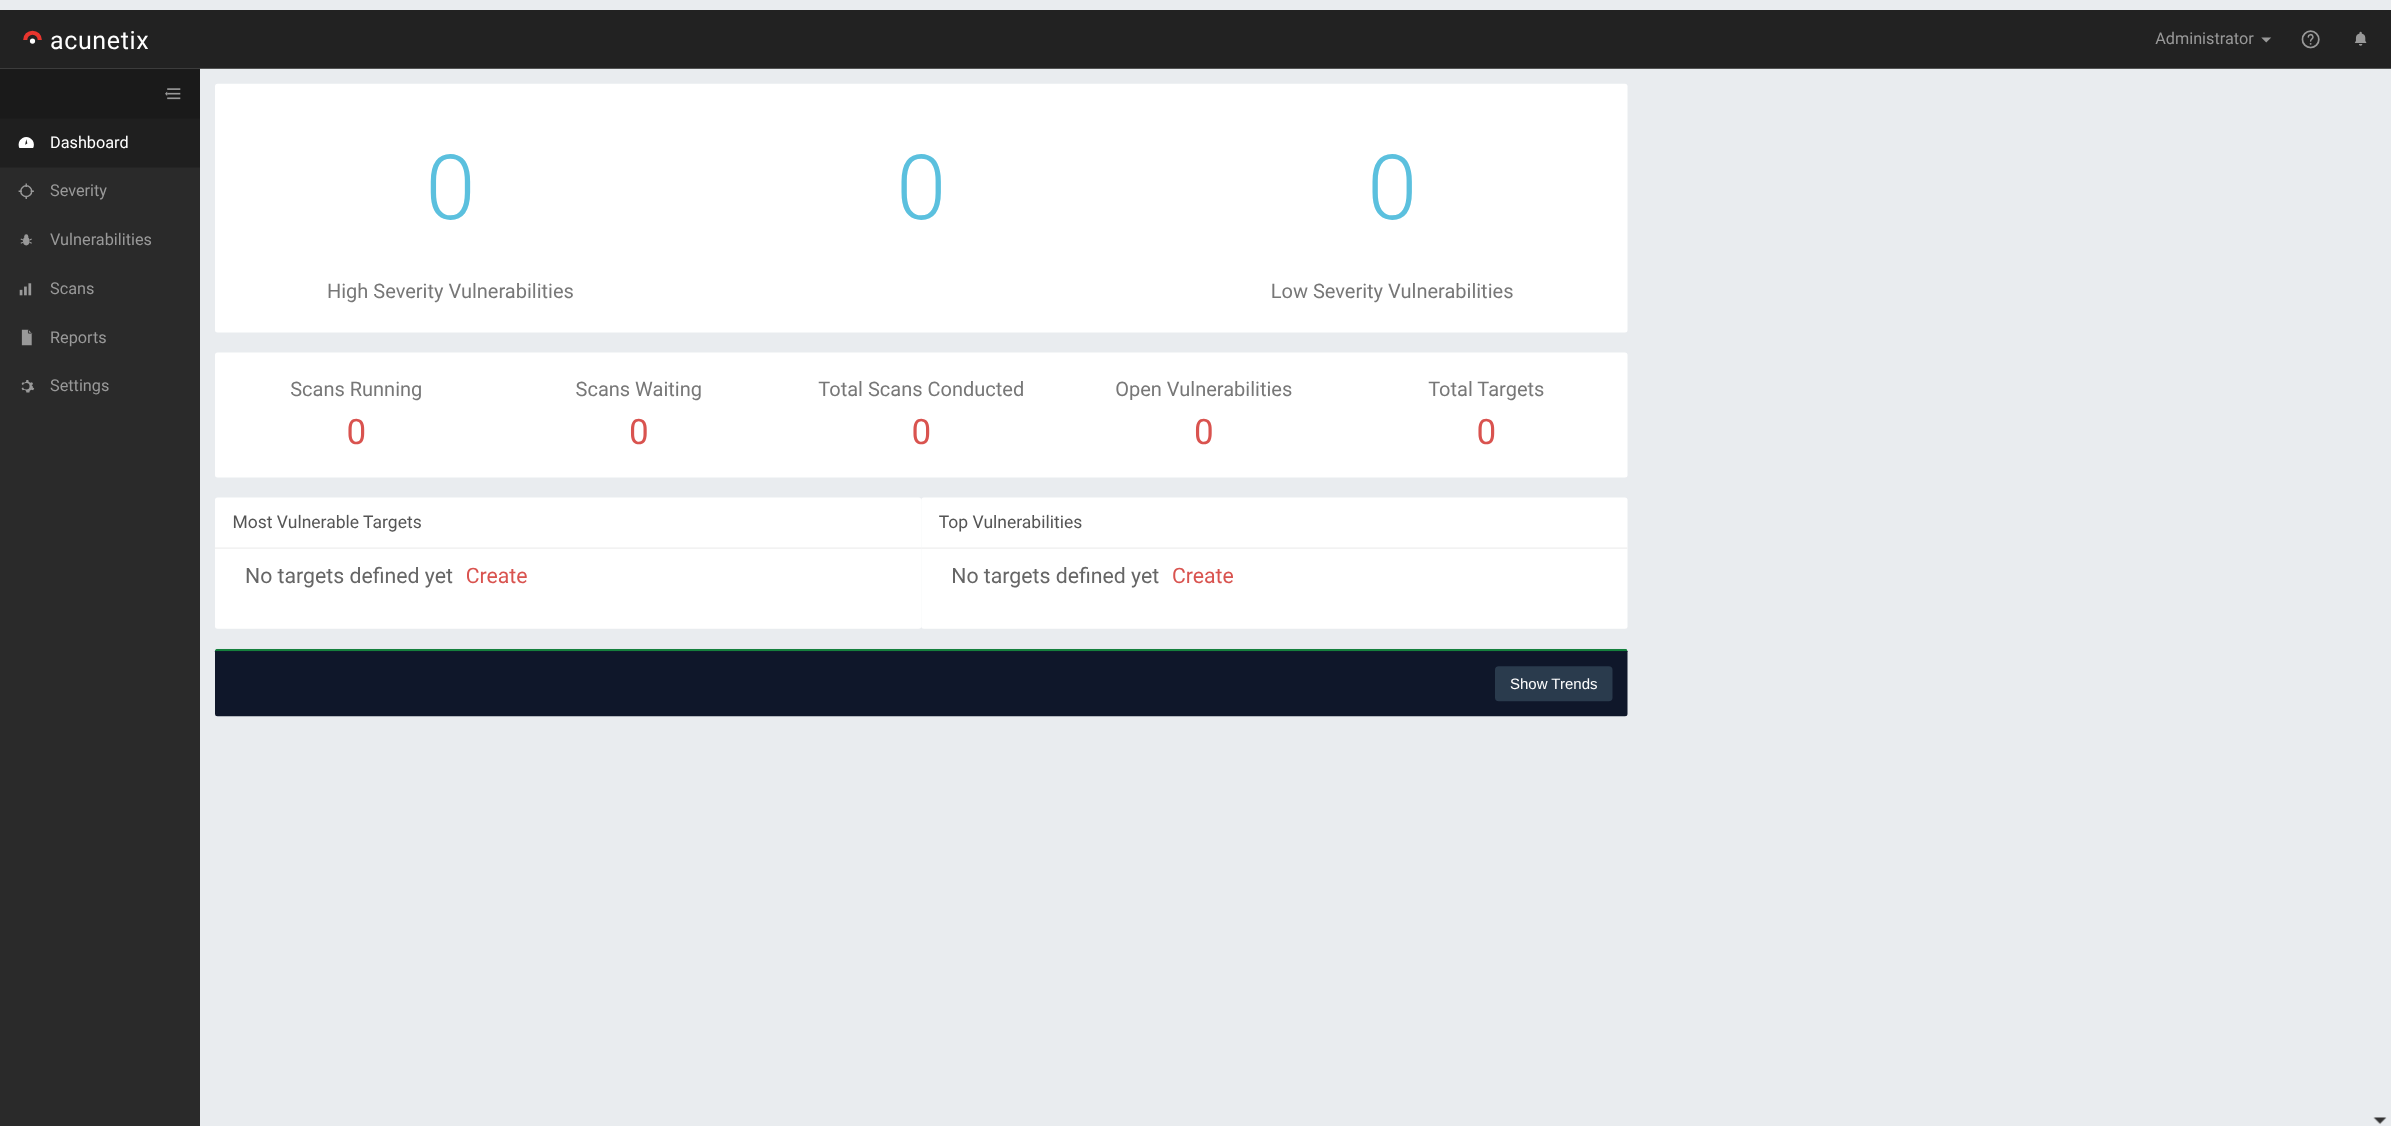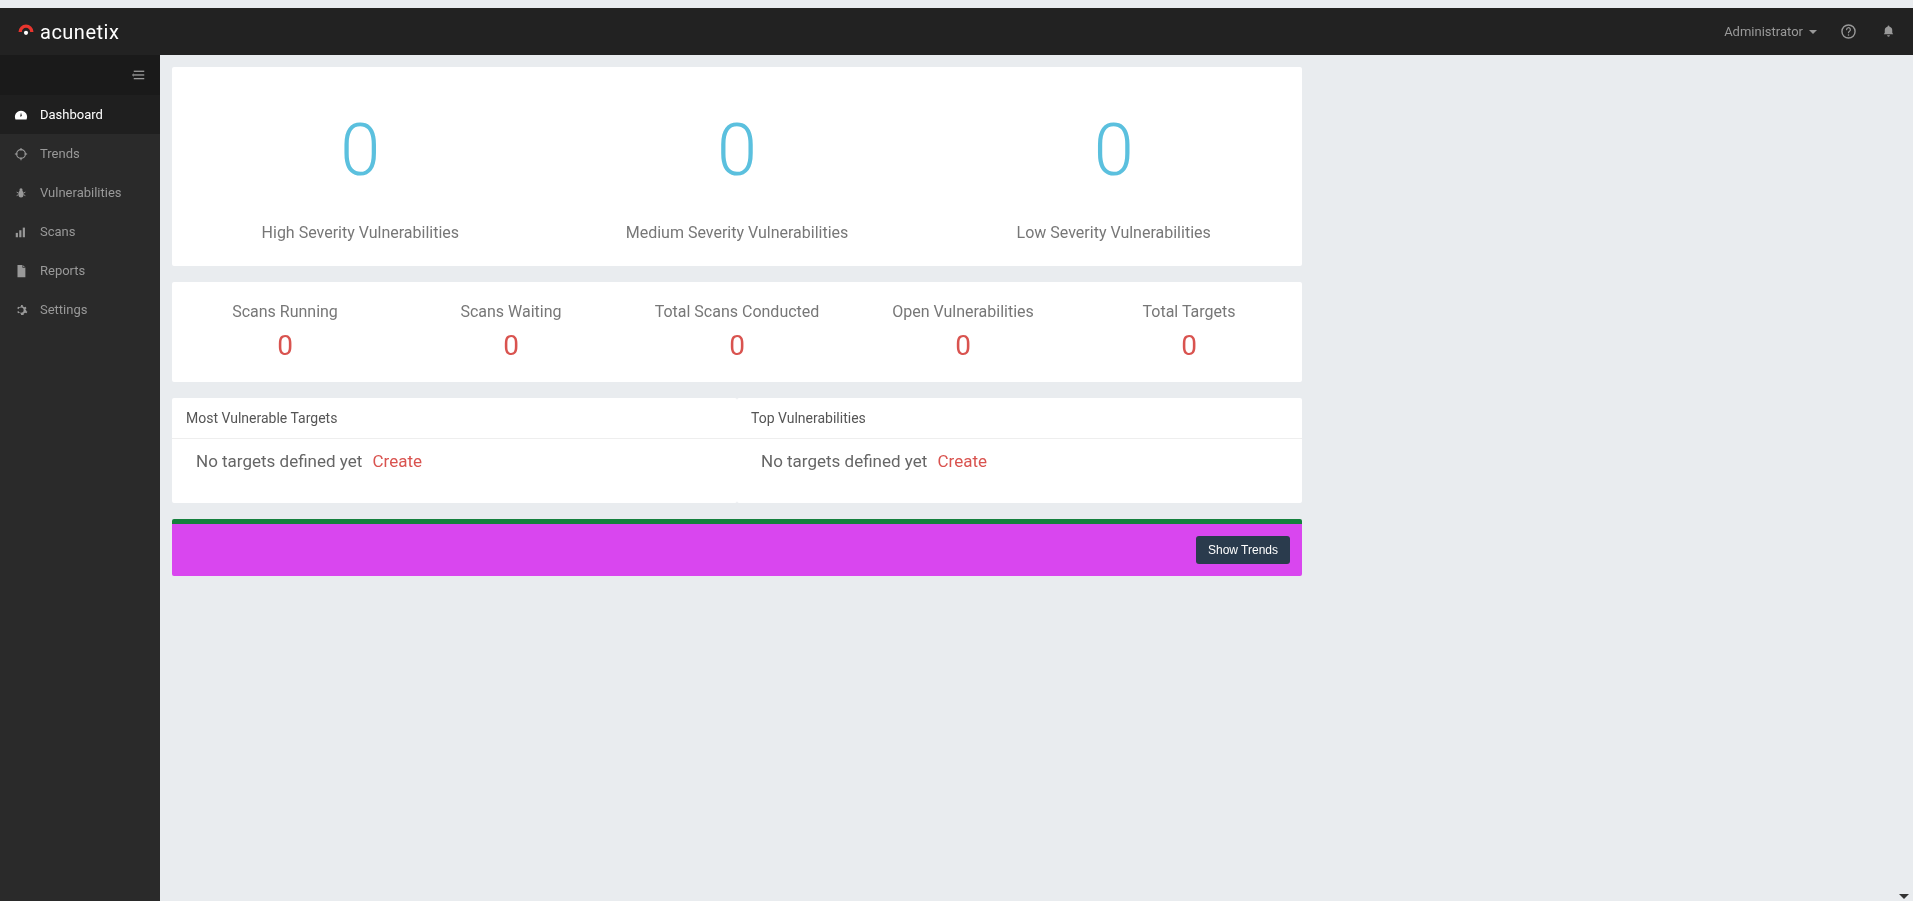--- a/index.html
+++ b/index.html
@@ -96,21 +96,21 @@
       justify-content: flex-end;
       padding-right: 14px;
     }
     .collapse-btn {
       color: #999;
       cursor: pointer;
       display: flex;
     }
     .sidebar-item {
       display: flex;
-      align-items: flex-end;
+      align-items: flex-start;
       padding: 12px 14px;
       color: #999;
       font-size: 13px;
       cursor: pointer;
       gap: 12px;
     }
     .sidebar-item.active {
       background: #1f1f1f;
       color: #fff;
     }
@@ -203,25 +203,25 @@
       margin-left: 16px;
     }
     .create-link {
       color: #d9534f;
       margin-left: 6px;
       cursor: pointer;
     }
     
     
     .trends-row {
-      background: #d946ef;
+      background: #0f172a;
       padding: 12px;
       display: flex;
       justify-content: flex-end;
-      border-top: 5px solid #15803d;
+      border-top: 2px solid #15803d;
       align-items: center;
     }
     .btn-show-trends {
       background: #2a3b4d;
       color: #fff;
       border: none;
       padding: 7px 12px;
       font-size: 12px;
       border-radius: 3px;
       cursor: pointer;
@@ -308,21 +308,21 @@
     <div class="sidebar-item">
       <span class="sidebar-icon">
         <svg viewBox="0 0 16 16" width="14" height="14" fill="none" stroke="currentColor" stroke-width="1.3">
             <circle cx="8" cy="8" r="5"></circle>
             <line x1="8" y1="1" x2="8" y2="4"></line>
             <line x1="8" y1="12" x2="8" y2="15"></line>
             <line x1="1" y1="8" x2="4" y2="8"></line>
             <line x1="12" y1="8" x2="15" y2="8"></line>
           </svg>
       </span>
-      <span>Trends</span>
+      <span>Severity</span>
     </div>
 
     <div class="sidebar-item">
       <span class="sidebar-icon">
         <svg viewBox="0 0 16 16" width="14" height="14" fill="currentColor">
             <ellipse cx="8" cy="9" rx="3" ry="4"></ellipse>
             <circle cx="8" cy="4.5" r="1.8"></circle>
             <line x1="3" y1="7" x2="5" y2="8" stroke="currentColor" stroke-width="1"></line>
             <line x1="13" y1="7" x2="11" y2="8" stroke="currentColor" stroke-width="1"></line>
             <line x1="3" y1="11" x2="5" y2="10" stroke="currentColor" stroke-width="1"></line>
@@ -366,21 +366,20 @@
   <div class="main">
     <div class="content-wrap">
 
     <div class="card severity-card">
       <div class="sev-col">
         <div class="sev-number">0</div>
         <div class="sev-label">High Severity Vulnerabilities</div>
       </div>
       <div class="sev-col">
         <div class="sev-number">0</div>
-        <div class="sev-label">Medium Severity Vulnerabilities</div>
       </div>
       <div class="sev-col">
         <div class="sev-number">0</div>
         <div class="sev-label">Low Severity Vulnerabilities</div>
       </div>
     </div>
 
     <div style="height:16px"></div>
 
     <div class="card stats-card">

